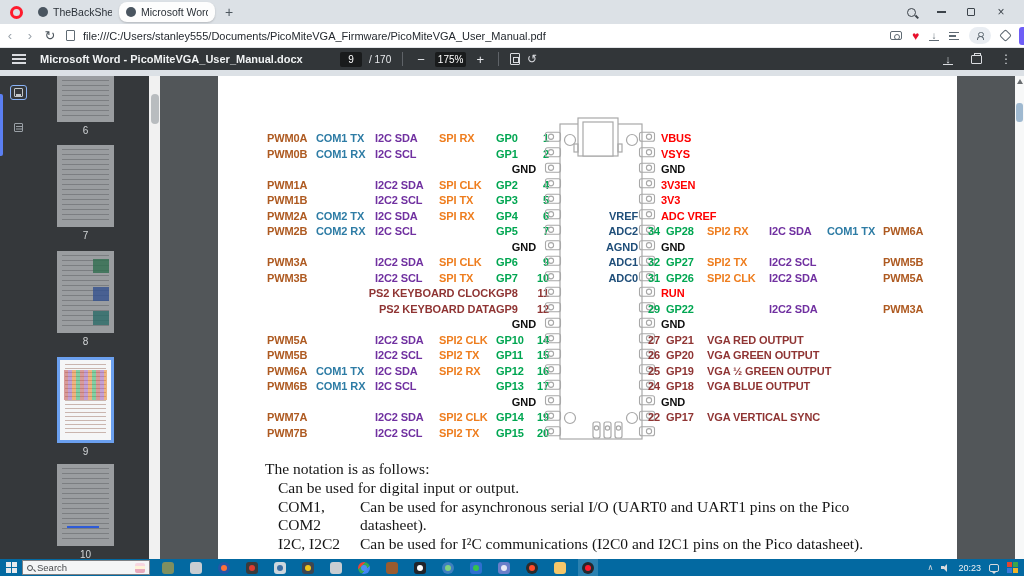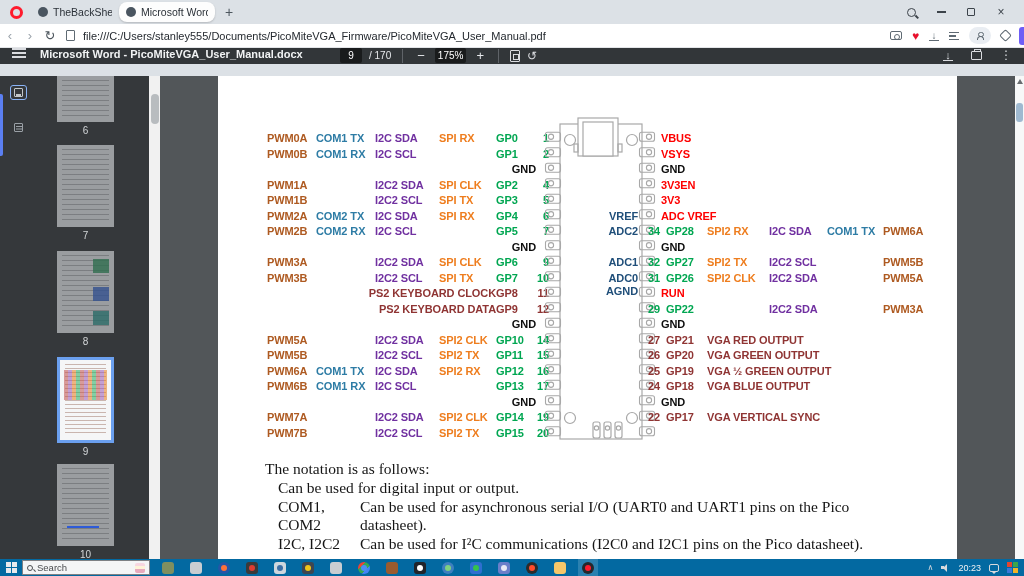--- a/index.html
+++ b/index.html
@@ -36,21 +36,21 @@
   .lines-ic{width:10px;height:8px;border-top:1.5px solid #5f6a73;border-bottom:1.5px solid #5f6a73;position:relative}
   .lines-ic::after{content:"";position:absolute;top:2.6px;left:0;width:7px;height:1.5px;background:#5f6a73}
   .pill{background:#e9edf2;border-radius:9px;width:22px;height:17px;display:flex;align-items:center;justify-content:center}
   .person{width:7px;height:7px;position:relative}
   .person::before{content:"";position:absolute;left:1.8px;top:0;width:3.4px;height:3.4px;border:1px solid #5f6a73;border-radius:50%}
   .person::after{content:"";position:absolute;left:0;top:4px;width:5.6px;height:2.6px;border:1px solid #5f6a73;border-bottom:none;border-radius:4px 4px 0 0}
   .cube-ic{width:9px;height:9px;border:1.2px solid #5f6a73;border-radius:2px;transform:rotate(45deg)}
   .side-tag{width:5px;height:18px;background:#6e5ef6;border-radius:3px 0 0 3px;margin-left:4px}
 
   
-  .pdfbar{position:absolute;top:48px;left:0;right:0;height:16px;background:#323639;display:flex;align-items:flex-start;color:#e8eaed}
+  .pdfbar{position:absolute;top:48px;left:0;right:0;height:22px;background:#323639;display:flex;align-items:center;color:#e8eaed}
   .hamb{width:14px;height:10px;border-top:2px solid #dadce0;border-bottom:2px solid #dadce0;position:relative;margin:0 14px 0 12px}
   .hamb::after{content:"";position:absolute;top:2px;left:0;width:14px;height:2px;background:#dadce0}
   .pdftitle{font-size:11px;font-weight:bold;color:#f1f3f4;white-space:nowrap}
   .pdfcenter{position:absolute;left:340px;display:flex;align-items:center;gap:7px}
   .pgbox{background:#191b1c;border-radius:2px;min-width:22px;height:15px;font-size:10px;text-align:center;line-height:15px;color:#fff;padding:0 3px}
   .pdfsmall{font-size:10px;color:#e8eaed}
   .vbar{width:1px;height:14px;background:#5f6368;margin:0 4px}
   .zbtn{font-size:13px;color:#e8eaed;padding:0 3px}
   .fit-ic{width:10px;height:12px;border:1.3px solid #dadce0;border-radius:1px;position:relative}
   .fit-ic::after{content:"";position:absolute;left:2px;top:3px;width:4px;height:4px;border:1px solid #dadce0}
@@ -598,21 +598,21 @@
               </div>
               <div class="prow">
                 <span class="cell rn c-ded">22</span>
                 <span class="cell rg c-ded">GP17</span>
                 <span class="cell c-ded">VGA VERTICAL SYNC</span>
               </div>
             </div>
           <div id="adc-labels">
               <span class="cell adc-label c-adc" style="top: 132.5px;">VREF</span>
               <span class="cell adc-label c-adc" style="top: 148px;">ADC2</span>
-              <span class="cell adc-label c-adc" style="top: 163.5px; margin-top: 44px;">AGND</span>
+              <span class="cell adc-label c-adc" style="top: 163.5px;">AGND</span>
               <span class="cell adc-label c-adc" style="top: 179px;">ADC1</span>
               <span class="cell adc-label c-adc" style="top: 194.5px;">ADC0</span>
             </div>
         </div>
 
         <p class="notation-intro">The notation is as follows:</p>
         <div class="notation" id="notation-rows">
             <div class="nrow">
               <span class="ndesc">Can be used for digital input or output.</span>
             </div>

